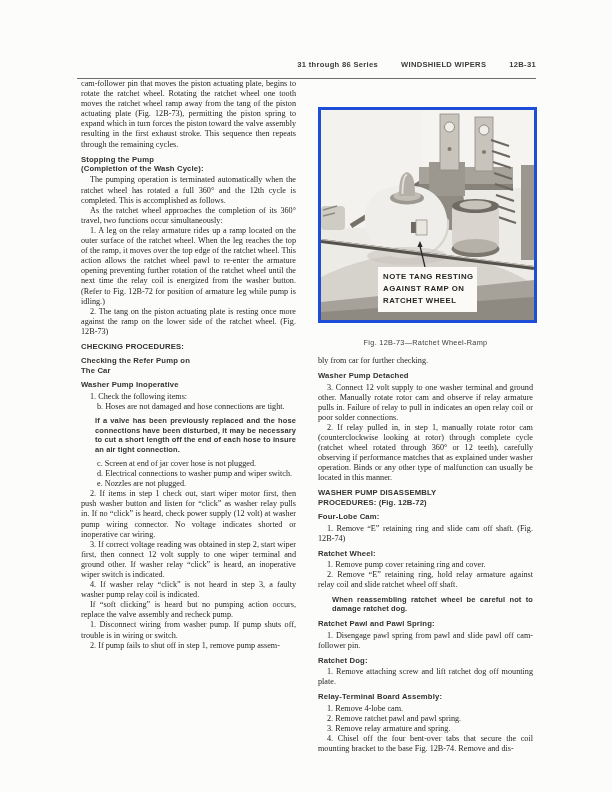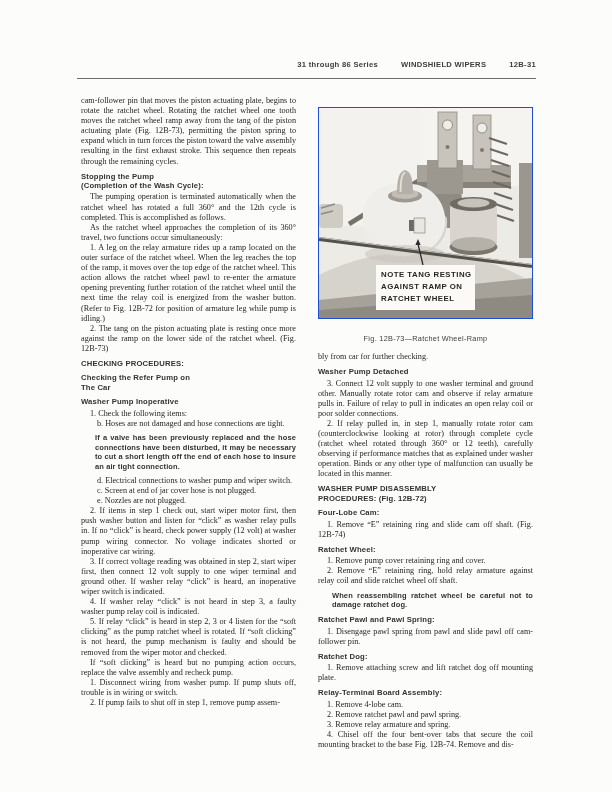--- a/index.html
+++ b/index.html
@@ -10,37 +10,37 @@
   }
   
   .hdr{
     position:absolute;top:60px;right:76px;display:flex;align-items:baseline;gap:23px;
     font-family:"Liberation Sans",sans-serif;font-weight:bold;font-size:7.6px;
     letter-spacing:.3px;color:#3c3c3c;white-space:nowrap;
   }
   .hdr-rule{position:absolute;top:78px;left:77px;width:459px;height:1.2px;background:#6e6e6e;}
   
   .col{position:absolute;width:215px;}
-  .col-left{left:81px;top:96px;}
+  .col-left{left:81px;top:79px;}
   .col-right{left:318px;top:107px;}
   
   .p{margin:0;font-size:8.2px;line-height:10.1px;text-align:justify;text-indent:9px;}
   .p0{text-indent:0;}
   .sub{text-indent:16px;}
   .h{
     margin:5px 0 2px;font-family:"Liberation Sans",sans-serif;font-weight:bold;
     font-size:7.7px;line-height:9.4px;color:#333;letter-spacing:.15px;white-space:pre-line;
   }
   .note{
     margin:4px 0 4px 14px;font-family:"Liberation Sans",sans-serif;font-weight:bold;
     font-size:7.5px;line-height:9.8px;color:#333;text-align:justify;letter-spacing:.1px;
   }
   
   .figure-frame{
-    width:213px;height:210px;border:1px solid #1d4ed8;background:#a16207;
+    width:213px;height:210px;border:3px solid #1d4ed8;background:#a16207;
     overflow:hidden;
   }
   .fig-caption{
     margin-top:15px;margin-bottom:9px;text-align:center;
     font-family:"Liberation Sans",sans-serif;font-weight:normal;font-size:7.3px;
     letter-spacing:.3px;color:#3d3d3d;
   }
   .callout-text{
     font-family:"Liberation Sans",sans-serif;font-weight:bold;
     letter-spacing:.5px;fill:#262626;
@@ -66,27 +66,26 @@
     <p class="p">As the ratchet wheel approaches the completion of its 360° travel, two functions occur simultaneously:</p>
     <p class="p">1. A leg on the relay armature rides up a ramp located on the outer surface of the ratchet wheel. When the leg reaches the top of the ramp, it moves over the top edge of the ratchet wheel. This action allows the ratchet wheel pawl to re-enter the armature opening preventing further rotation of the ratchet wheel until the next time the relay coil is energized from the washer button. (Refer to Fig. 12B-72 for position of armature leg while pump is idling.)</p>
     <p class="p">2. The tang on the piston actuating plate is resting once more against the ramp on the lower side of the ratchet wheel. (Fig. 12B-73)</p>
     <p class="h">CHECKING PROCEDURES:</p>
     <p class="h">Checking the Refer Pump on
 The Car</p>
     <p class="h">Washer Pump Inoperative</p>
     <p class="p">1. Check the following items:</p>
     <p class="p sub">b. Hoses are not damaged and hose connections are tight.</p>
     <p class="note">If a valve has been previously replaced and the hose connections have been disturbed, it may be necessary to cut a short length off the end of each hose to insure an air tight connection.</p>
+    <p class="p sub">c. Screen at end of jar cover hose is not plugged.</p>
     <p class="p sub">d. Electrical connections to washer pump and wiper switch.</p>
-    <p class="p sub">c. Screen at end of jar cover hose is not plugged.</p>
     <p class="p sub">e. Nozzles are not plugged.</p>
     <p class="p">2. If items in step 1 check out, start wiper motor first, then push washer button and listen for “click” as washer relay pulls in. If no “click” is heard, check power supply (12 volt) at washer pump wiring connector. No voltage indicates shorted or inoperative car wiring.</p>
     <p class="p">3. If correct voltage reading was obtained in step 2, start wiper first, then connect 12 volt supply to one wiper terminal and ground other. If washer relay “click” is heard, an inoperative wiper switch is indicated.</p>
     <p class="p">4. If washer relay “click” is not heard in step 3, a faulty washer pump relay coil is indicated.</p>
-    <p class="p">5. If relay “click” is heard in step 2, 3 or 4 listen for the “soft clicking” as the pump ratchet wheel is rotated. If “soft clicking” is not heard, the pump mechanism is faulty and should be removed from the wiper motor and checked.</p>
     <p class="p">If “soft clicking” is heard but no pumping action occurs, replace the valve assembly and recheck pump.</p>
     <p class="p">1. Disconnect wiring from washer pump. If pump shuts off, trouble is in wiring or switch.</p>
     <p class="p">2. If pump fails to shut off in step 1, remove pump assem-</p>
   </div>
 
   <div class="col col-right">
 
     <div class="figure-frame">
       <svg width="213" height="210" viewBox="0 0 213 210" role="img">
 

